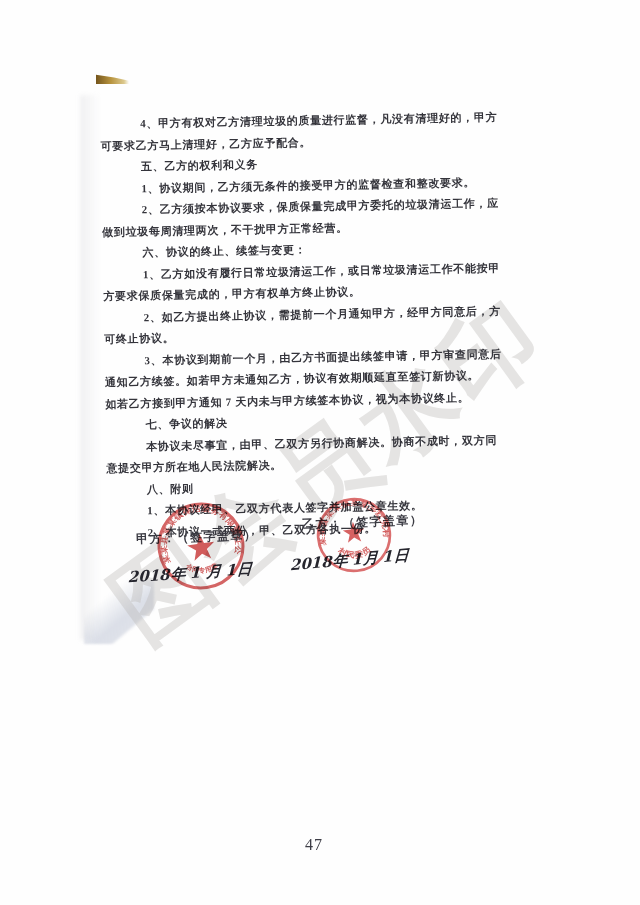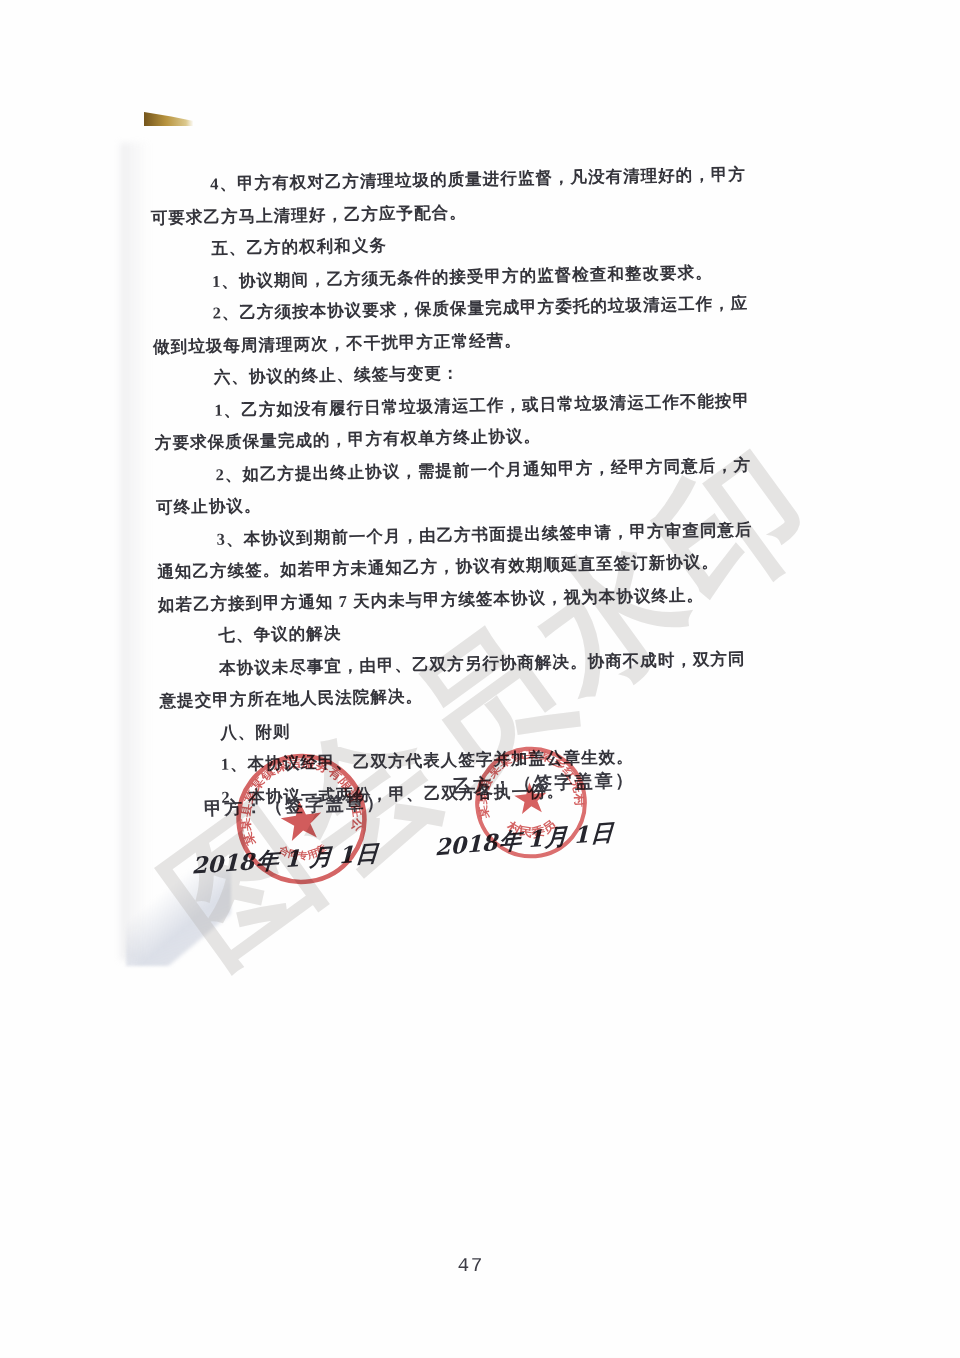--- a/index.html
+++ b/index.html
@@ -38,21 +38,21 @@
   .date{position:absolute;font-family:"DejaVu Serif","Liberation Serif",serif;font-style:italic;
     font-weight:600;font-size:15px;color:#26262e;z-index:4;white-space:nowrap;}
   .date.a{left:129px;top:564px;transform:rotate(-4deg) skewX(-8deg);}
   .date.b{left:291px;top:551px;transform:rotate(-5deg) skewX(-8deg);}
 
   
   .stamp{position:absolute;z-index:5;mix-blend-mode:multiply;opacity:0.92;}
   .stamp.a{left:155px;top:500px;width:92px;height:92px;transform:rotate(-8deg);}
   .stamp.b{left:314px;top:495px;width:80px;height:80px;transform:rotate(-5deg);}
 
-  .page-number{position:absolute;left:305px;top:836px;font-size:13px;letter-spacing:1px;color:#3d3d46;z-index:3;font-family:Liberation Mono, monospace;}
+  .page-number{position:absolute;left:305px;top:836px;font-size:16px;letter-spacing:1px;color:#3d3d46;z-index:3;font-family:Liberation Serif, serif;}
 </style>
 </head>
 <body>
 
 <div class="page">
 
   <div class="edge-shade"></div>
   <div class="smudge"></div>
   <div class="fold-shadow"></div>
 

